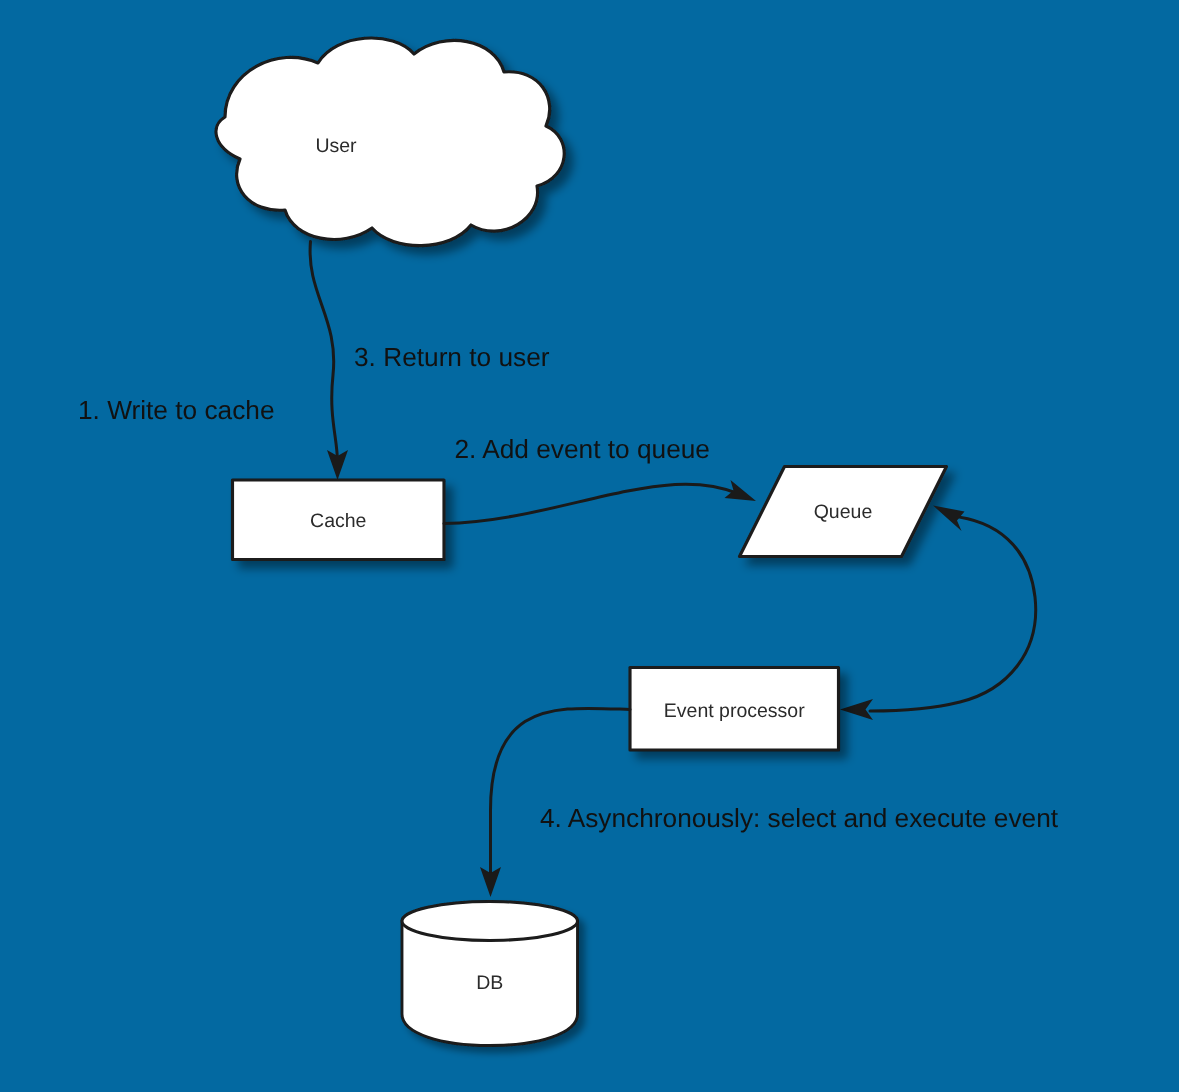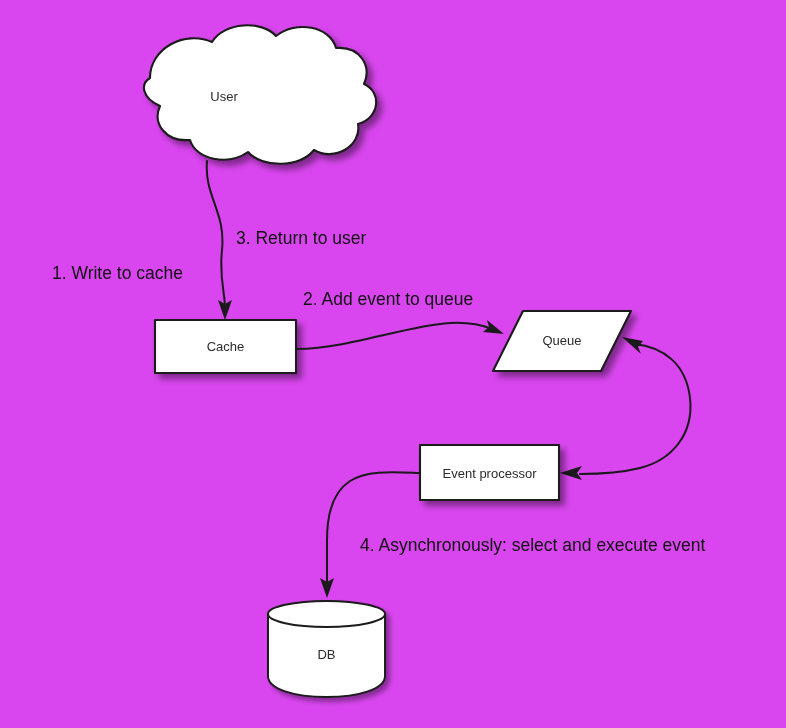--- a/index.html
+++ b/index.html
@@ -8,21 +8,21 @@
     padding: 0;
     background: #ffffff;
   }
   body {
     font-family: "Liberation Sans", sans-serif;
   }
   #diagram-canvas {
     position: relative;
     width: 786px;
     height: 728px;
-    background: #d946ef;
+    background: #0369a1;
     overflow: hidden;
   }
   svg.layer {
     position: absolute;
     top: 0;
     left: 0;
     width: 786px;
     height: 728px;
   }
   .node-label {

